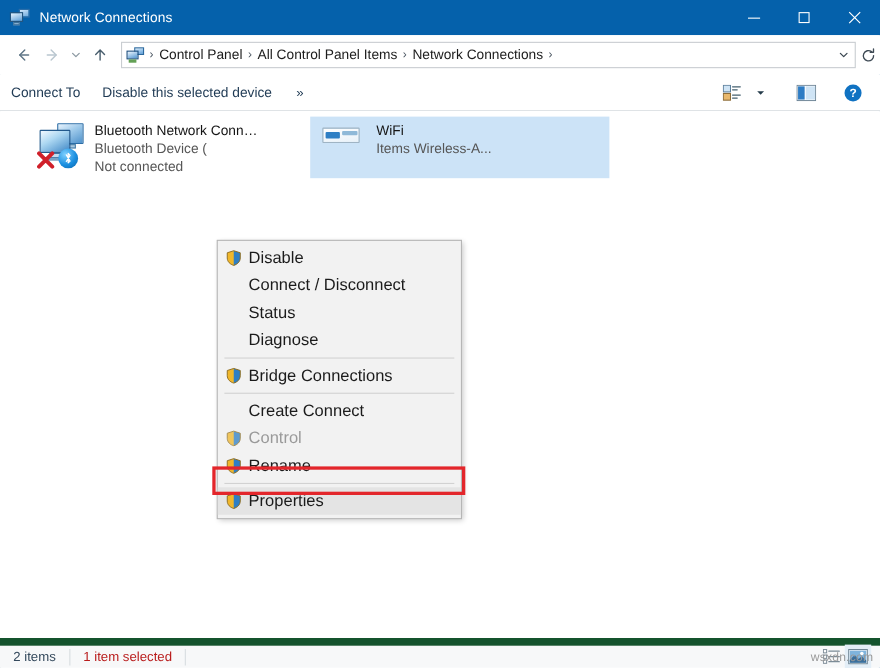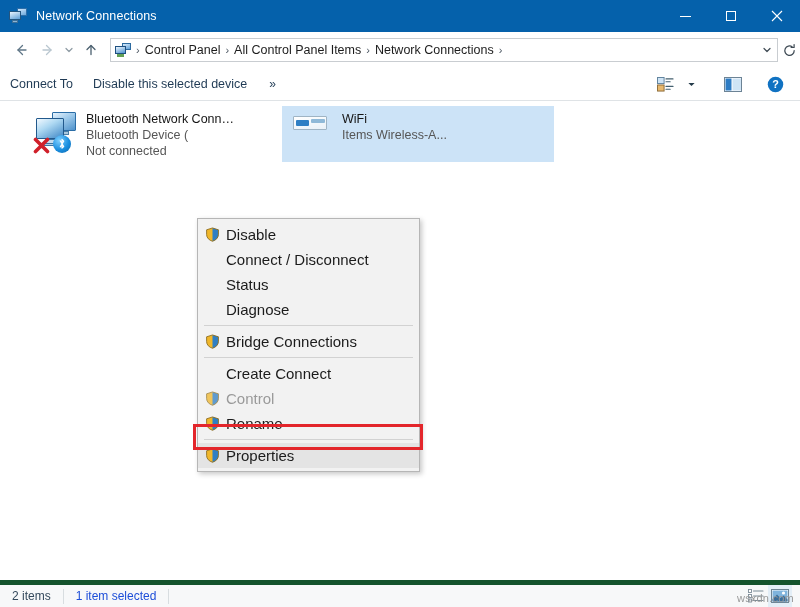--- a/index.html
+++ b/index.html
@@ -387,34 +387,34 @@
     z-index: 50;
     pointer-events: none;
   }
 
   
   #statusbar {
     position: absolute;
     left: 0; top: 580px;
     width: 800px; height: 27px;
     background: #f7f8f9;
-    border-top: 5px solid #14532d;
+    border-top: 7px solid #14532d;
     box-sizing: border-box;
     display: flex;
     align-items: center;
   }
   #status-count {
     font-size: 12px; color:#34495c;
     margin-left: 12px;
   }
   #status-div1 {
     width:1px; height:15px; background:#d8dde0;
     margin: 0 12px;
   }
-  #status-selected { font-size:12px; color:#1d4ed8; }
+  #status-selected { font-size:12px; color:#b91c1c; }
   #status-div2 {
     width:1px; height:15px; background:#d8dde0;
     margin-left: 12px;
   }
   #status-spacer { flex:1 1 auto; }
   #viewbtns { display:flex; align-items:center; margin-right: 8px; }
   .viewbtn {
     width: 24px; height: 22px;
     display:flex; align-items:center; justify-content:center;
   }

